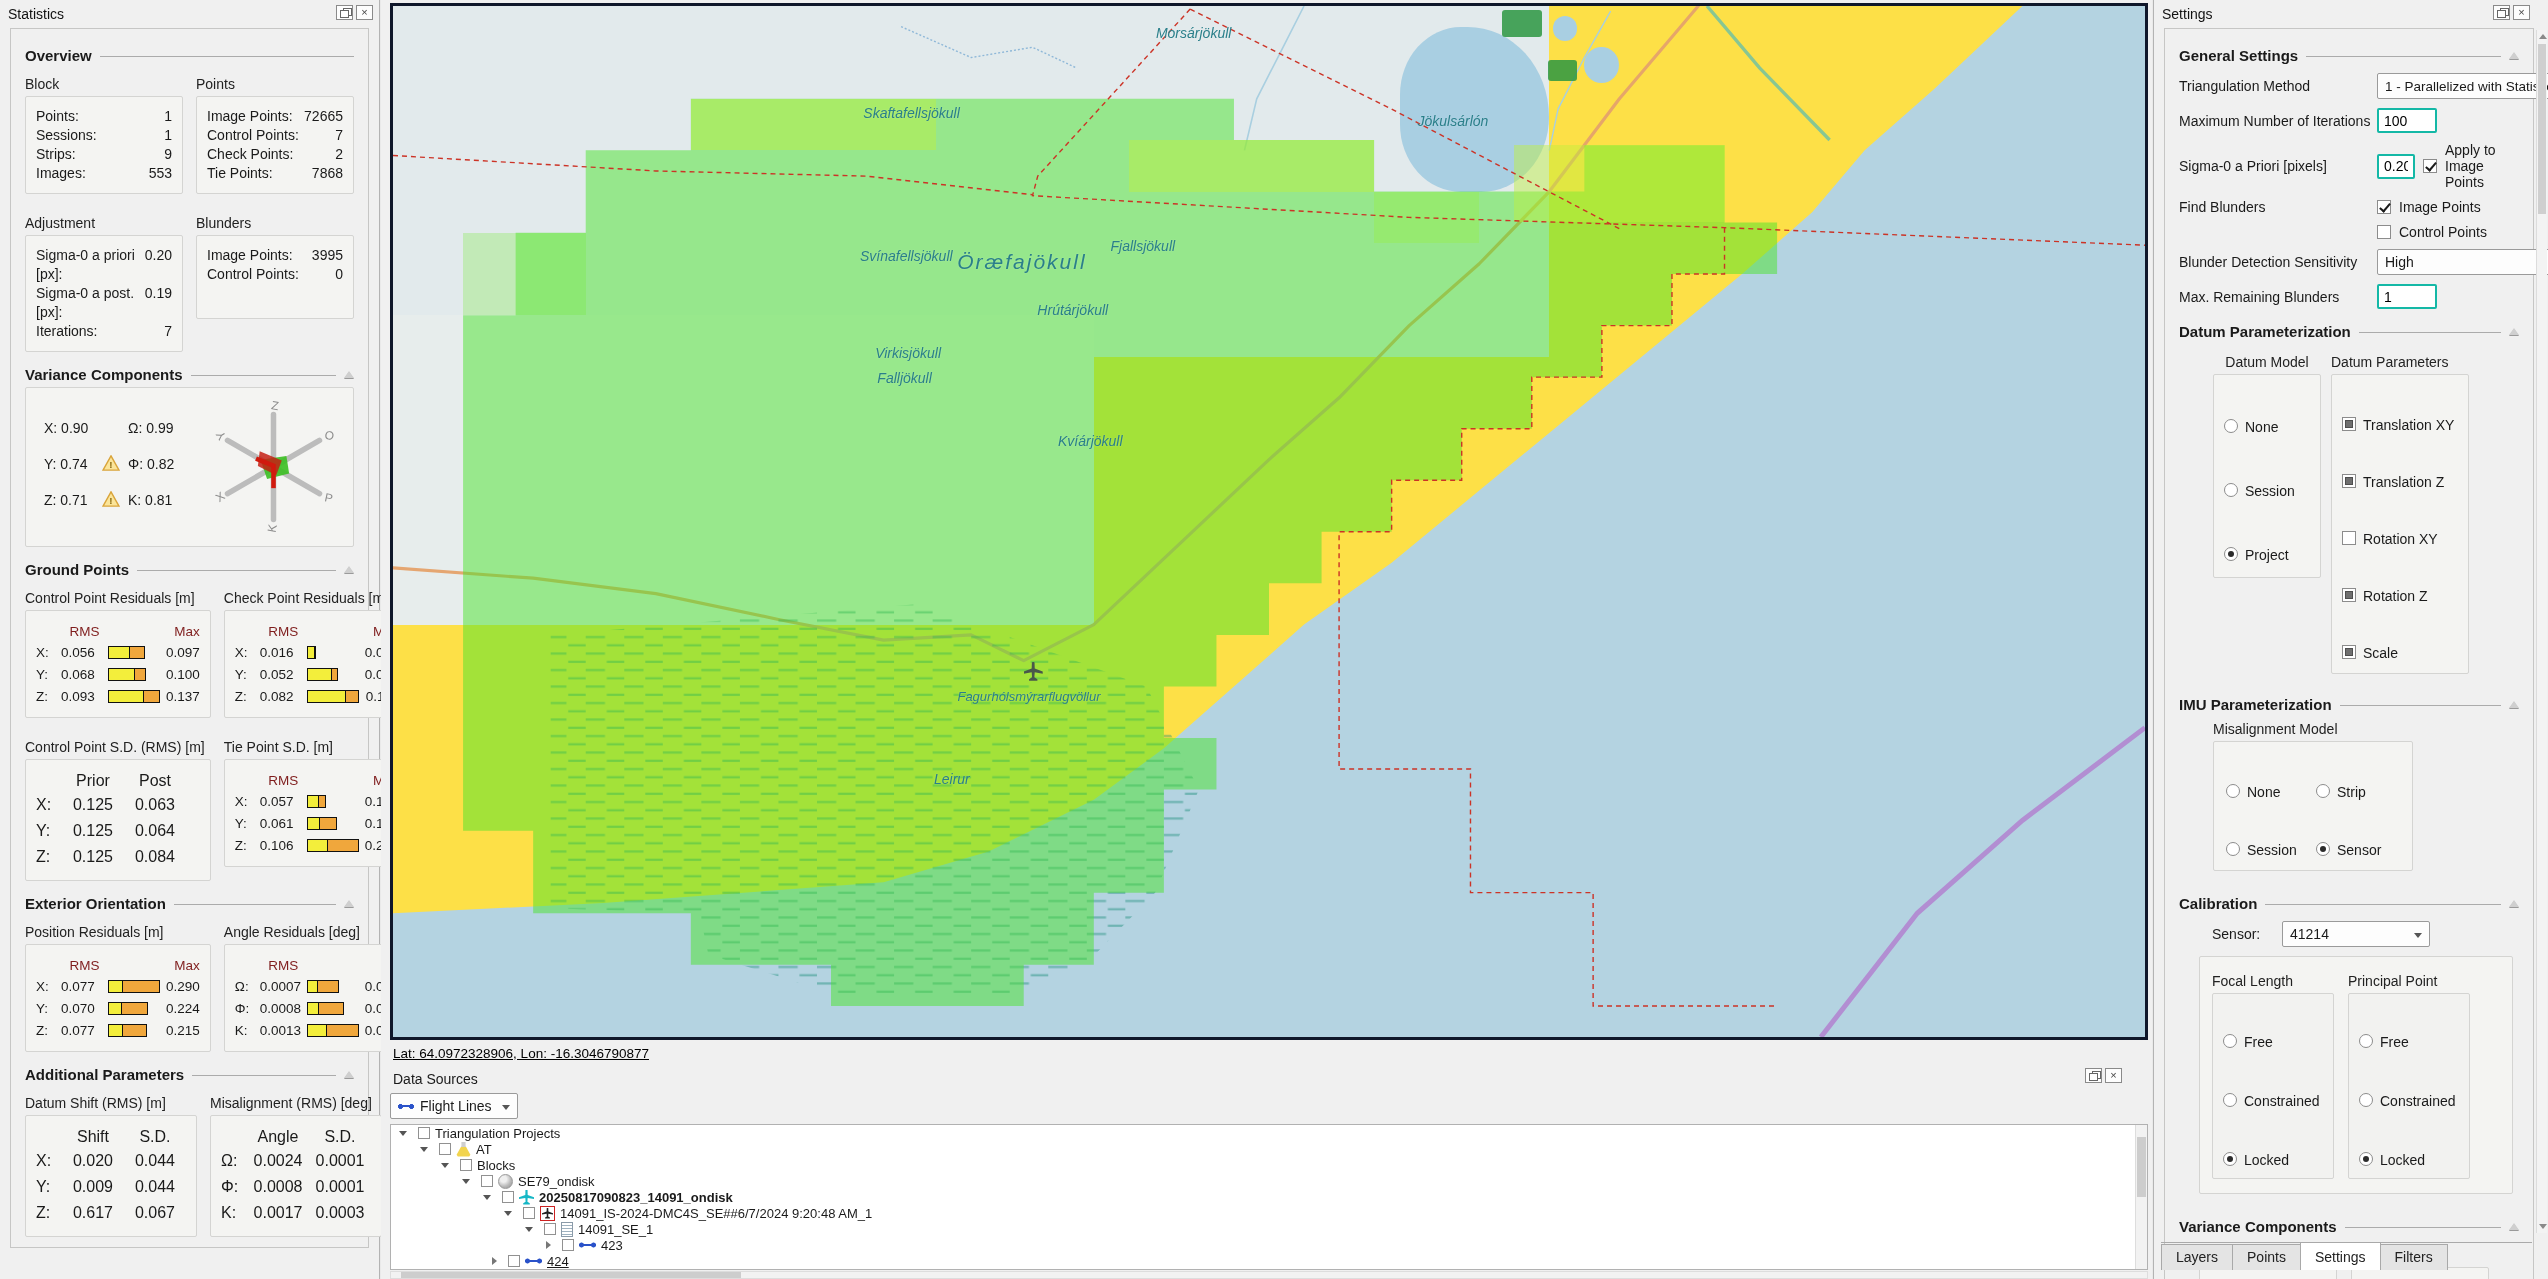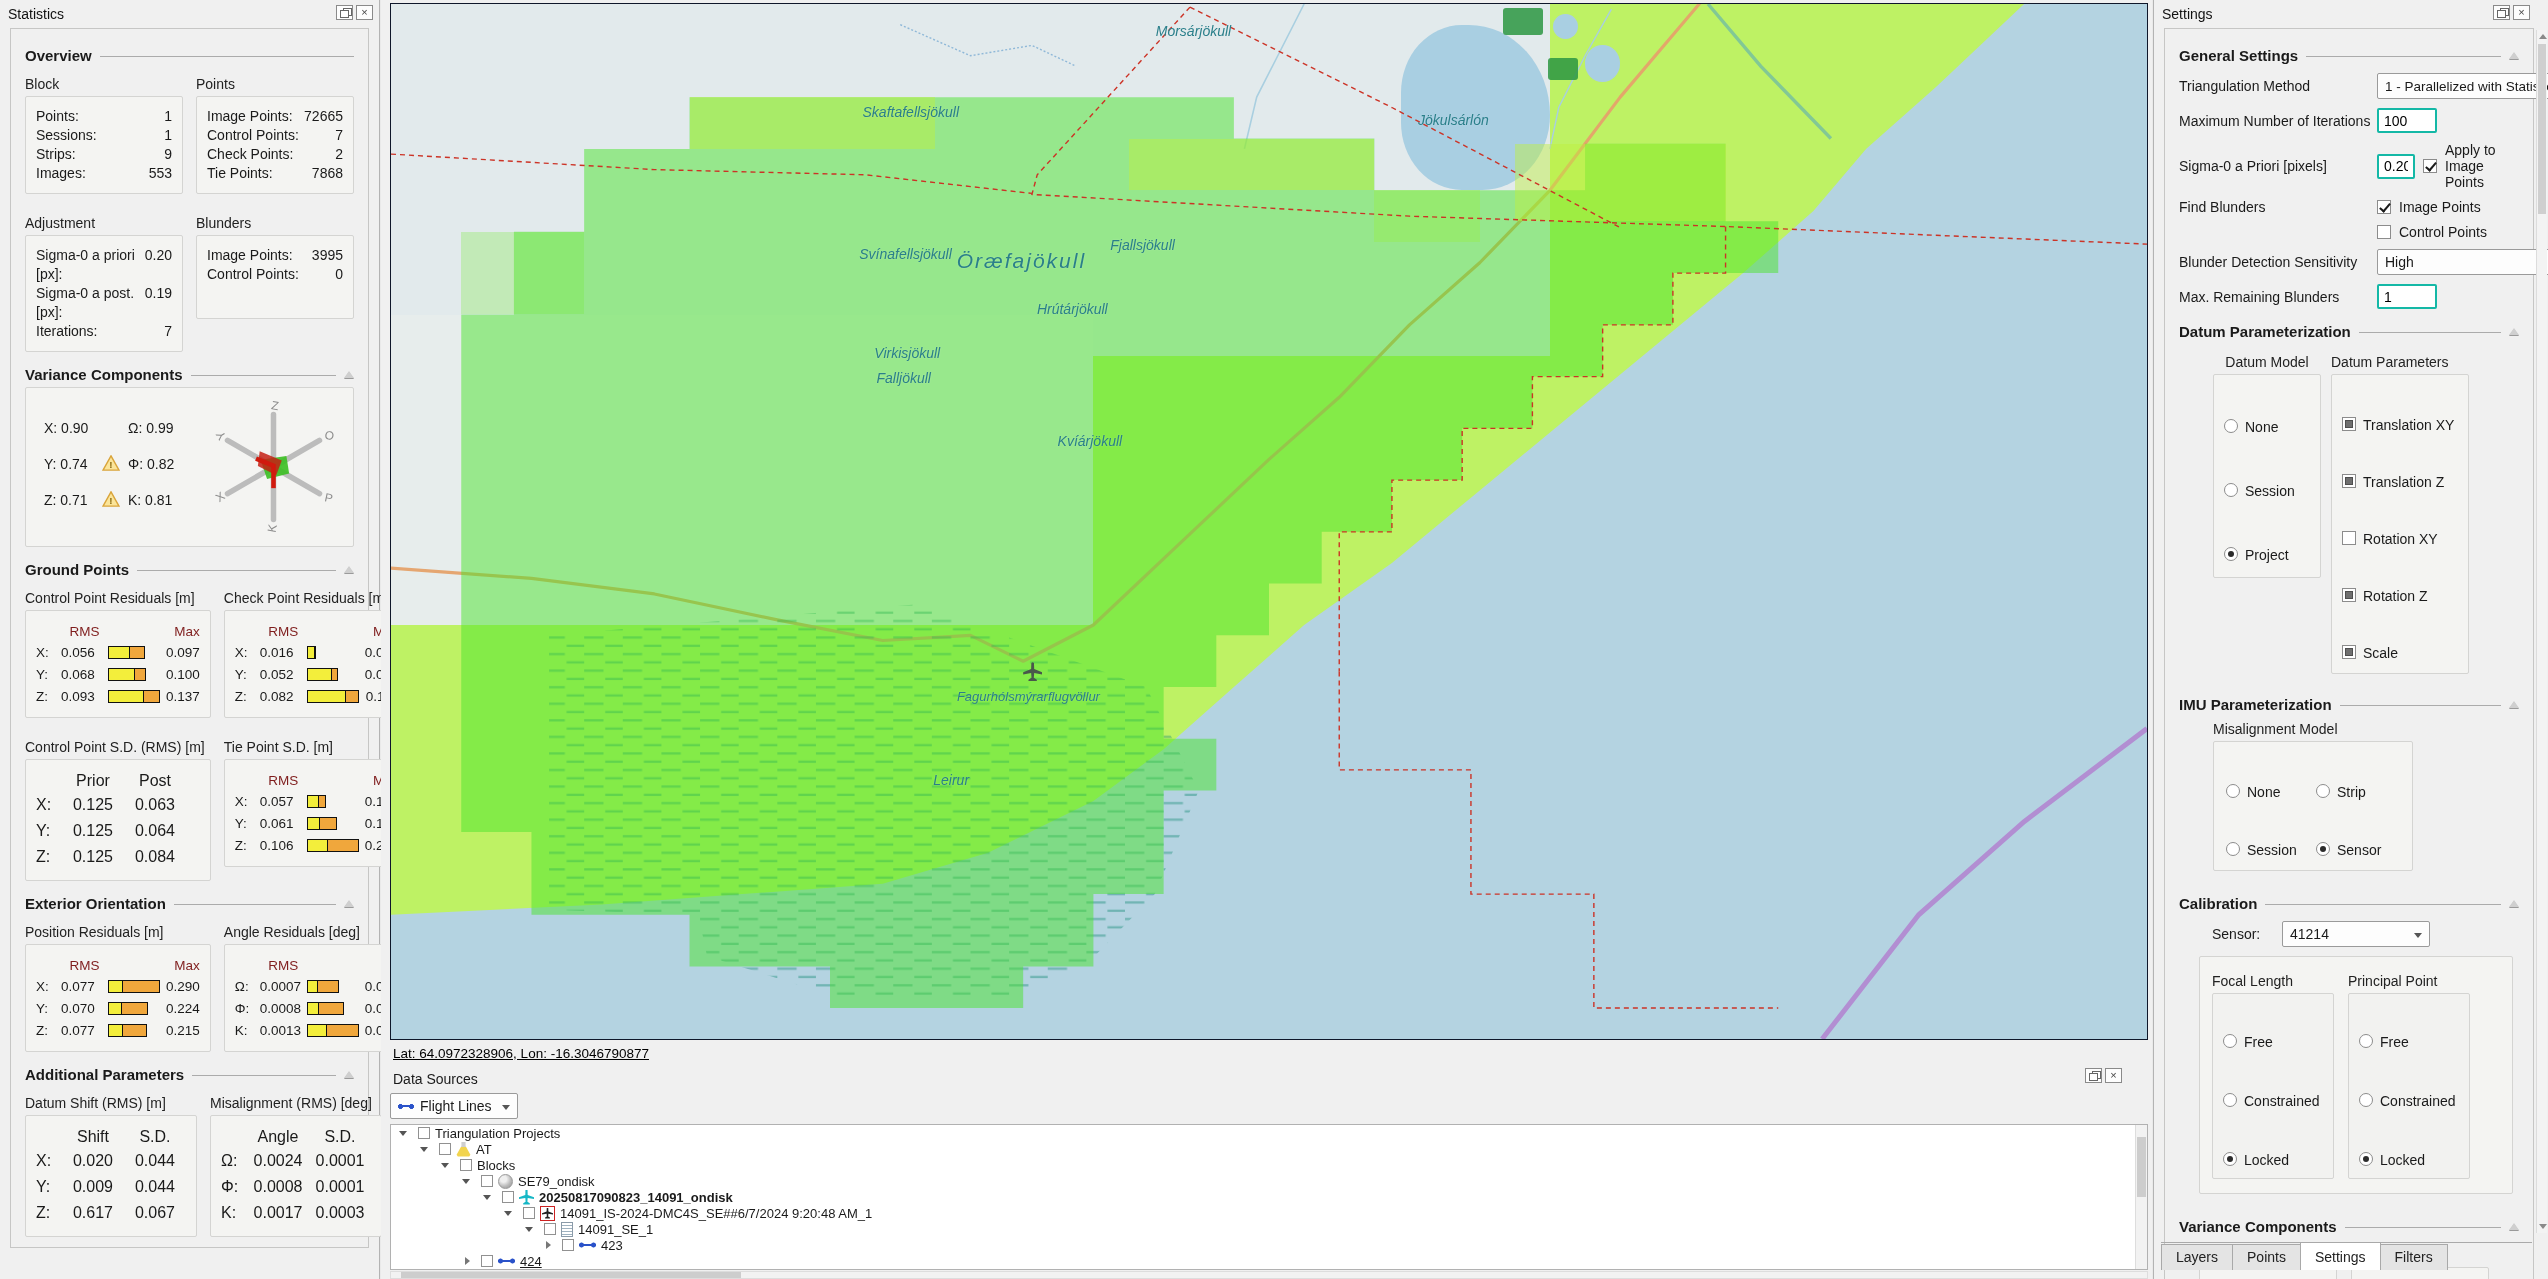--- a/index.html
+++ b/index.html
@@ -82,22 +82,22 @@
   .sarrow.down { bottom:4px; border-top:5px solid #8a8a8a; }
 
   
   .tabbar { position:absolute; left:7px; bottom:9px; display:flex; align-items:flex-end; }
   .tab { padding:4px 14px 5px 14px; border:1px solid #a9a9a9; border-bottom:none; background:#e4e4e4;
     font-size:14px; margin-right:-1px; color:#222; }
   .tab.active { background:#fff; padding-top:6px; position:relative; z-index:2; }
   .tabline { position:absolute; left:7px; right:16px; bottom:36px; height:1px; background:#aaa; }
 
   
-  #map { position:absolute; left:9px; top:3px; width:1758px; height:1037px; background:#bef264;
-         border:1px solid #0f172a; overflow:hidden; }
+  #map { position:absolute; left:9px; top:3px; width:1758px; height:1037px; background:#fde047;
+         border:3px solid #0f172a; overflow:hidden; }
   #map .glacier { position:absolute; left:0; top:0; width:66%; height:34%; background:#e2eaec; }
   #map .glacier2 { position:absolute; left:0; top:30%; width:40%; height:30%; background:#e7edec; }
   #map .ocean { position:absolute; inset:0;
     background:#b4d3e1;
     clip-path:polygon(93% 0,100% 0,100% 100%,0 100%,0 88%,12% 87%,20% 86%,28% 85%,34% 82%,40% 77%,44% 72%,48% 66%,52% 60%,57% 54%,62% 47%,67% 40%,72% 33%,77% 26%,81% 20%,84% 14%,88% 8%); }
   #map .lagoon { position:absolute; background:#a9cfe2; }
   .map-svg { position:absolute; inset:0; width:100%; height:100%; }
   #map .forest { position:absolute; background:rgba(44,150,66,.85); border-radius:3px; }
   #map .overlay-green { position:absolute; inset:0; background:rgba(74,228,44,.50);
     clip-path:polygon(17% 9%,48% 9%,48% 13%,56% 13%,56% 18%,68% 18%,68% 13.5%,76% 13.5%,76% 21%,79% 21%,79% 26%,73% 26%,73% 31%,69% 31%,69% 36%,65% 36%,65% 41%,61% 41%,61% 46%,57% 46%,57% 51%,53% 51%,53% 56%,50% 56%,50% 61%,47% 61%,47% 66%,44% 66%,44% 71%,47% 71%,47% 76%,44% 76%,44% 86%,40% 86%,40% 93%,36% 93%,36% 97%,25% 97%,25% 93%,17% 93%,17% 88%,8% 88%,8% 80%,4% 80%,4% 30%,7% 30%,7% 22%,11% 22%,11% 14%,17% 14%); }
@@ -651,21 +651,21 @@
           <span class="tchk"></span>
           <span class="ticon icon-report" style="width: 12px;"></span>
           <span>14091_SE_1</span>
         </div>
         <div class="tree-row" style="padding-left: 155px;">
           <span class="exp closed"></span>
           <span class="tchk"></span>
           <span class="ticon icon-flightline" style="width: 17px; height: 10px;"></span>
           <span>423</span>
         </div>
-        <div class="tree-row" style="padding-left: 74px; text-decoration: underline;">
+        <div class="tree-row" style="padding-left: 101px; text-decoration: underline;">
           <span class="exp closed"></span>
           <span class="tchk"></span>
           <span class="ticon icon-flightline" style="width: 17px; height: 10px;"></span>
           <span>424</span>
         </div>
         <div class="tree-row" style="padding-left: 155px;">
           <span>425</span>
         </div>
       </div>
     <div class="tree-vscroll">

